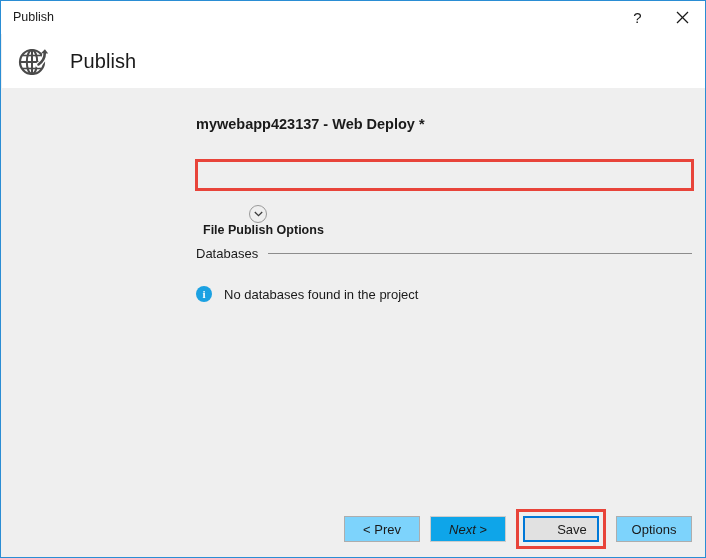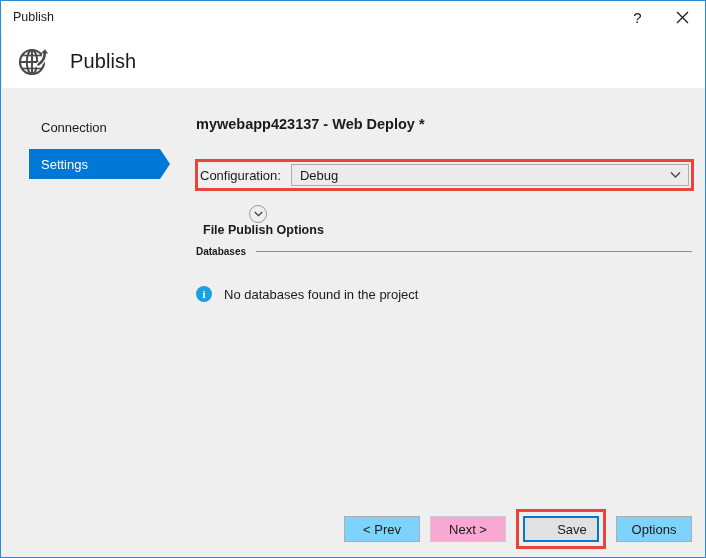--- a/index.html
+++ b/index.html
@@ -223,22 +223,22 @@
   
   #databases-group {
     position: absolute;
     left: 14px;
     top: 158px;
     right: 14px;
     display: flex;
     align-items: center;
   }
   #databases-label {
-    font-size: 10px;
-    font-weight: bold;
+    font-size: 13px;
+    font-weight: normal;
     color: #1a1a1a;
     white-space: nowrap;
     user-select: none;
   }
   #databases-rule {
     flex: 1;
     height: 1px;
     background: #8c8c8c;
     margin-left: 10px;
   }
@@ -290,22 +290,23 @@
     display: flex;
     align-items: center;
     justify-content: center;
     box-sizing: border-box;
     background: #7dd3fc;
     border: 1px solid #adadad;
     margin-left: 10px;
     user-select: none;
   }
   .dlg-btn.light {
-    background: #f9a8d4;
+    background: #0ea5e9;
     border: 1px solid #cccccc;
+    font-style: italic;
   }
   .save-wrap {
     position: relative;
     margin-left: 10px;
     padding: 4px;
     border: 3px solid #e8443a;
     box-sizing: border-box;
   }
   .dlg-btn.focused {
     margin-left: 0;
@@ -342,44 +343,27 @@
       <path d="M6.7 25.5 H25.3" stroke="#4a4a4a" stroke-width="1.6" fill="none"></path>
       <path d="M22 22 C27 19 29 14 29 9" fill="none" stroke="#ffffff" stroke-width="5" stroke-linecap="round"></path>
       <path d="M22.5 21.5 C27 18.5 28.8 13.8 28.8 9.5" fill="none" stroke="#4a4a4a" stroke-width="2.6" stroke-linecap="round"></path>
       <path d="M25 10.2 L28.9 6.3 L32.2 10.6 Z" fill="#4a4a4a"></path>
     </svg>
     <span id="header-title">Publish</span>
   </div>
 
   <div id="body">
 
-    <div id="sidebar">
-      <div class="nav-item inactive">
-        <span>Connection</span>
-      </div>
-      <div class="nav-item active">
-        <span>Settings</span>
-      </div>
-    </div>
 
     <div id="main">
 
       <div id="page-heading">mywebapp423137 - Web Deploy *</div>
 
       <div id="config-highlight"></div>
 
-      <div id="config-row">
-        <span id="config-label">Configuration:</span>
-        <div id="config-select">
-          <span id="config-value">Debug</span>
-          <svg id="config-chevron" width="11" height="7" viewBox="0 0 11 7">
-            <path d="M1 1 L5.5 5.6 L10 1" fill="none" stroke="#4a4a4a" stroke-width="1.4"></path>
-          </svg>
-        </div>
-      </div>
 
       <div id="file-publish-options">
         <span class="circle-chevron">
           <svg width="9" height="6" viewBox="0 0 9 6" aria-hidden="true">
             <path d="M0.8 1 L4.5 4.6 L8.2 1" fill="none" stroke="#3a3a3a" stroke-width="1.3"></path>
           </svg>
         </span>
         <span id="fpo-label">File Publish Options</span>
       </div>
 

